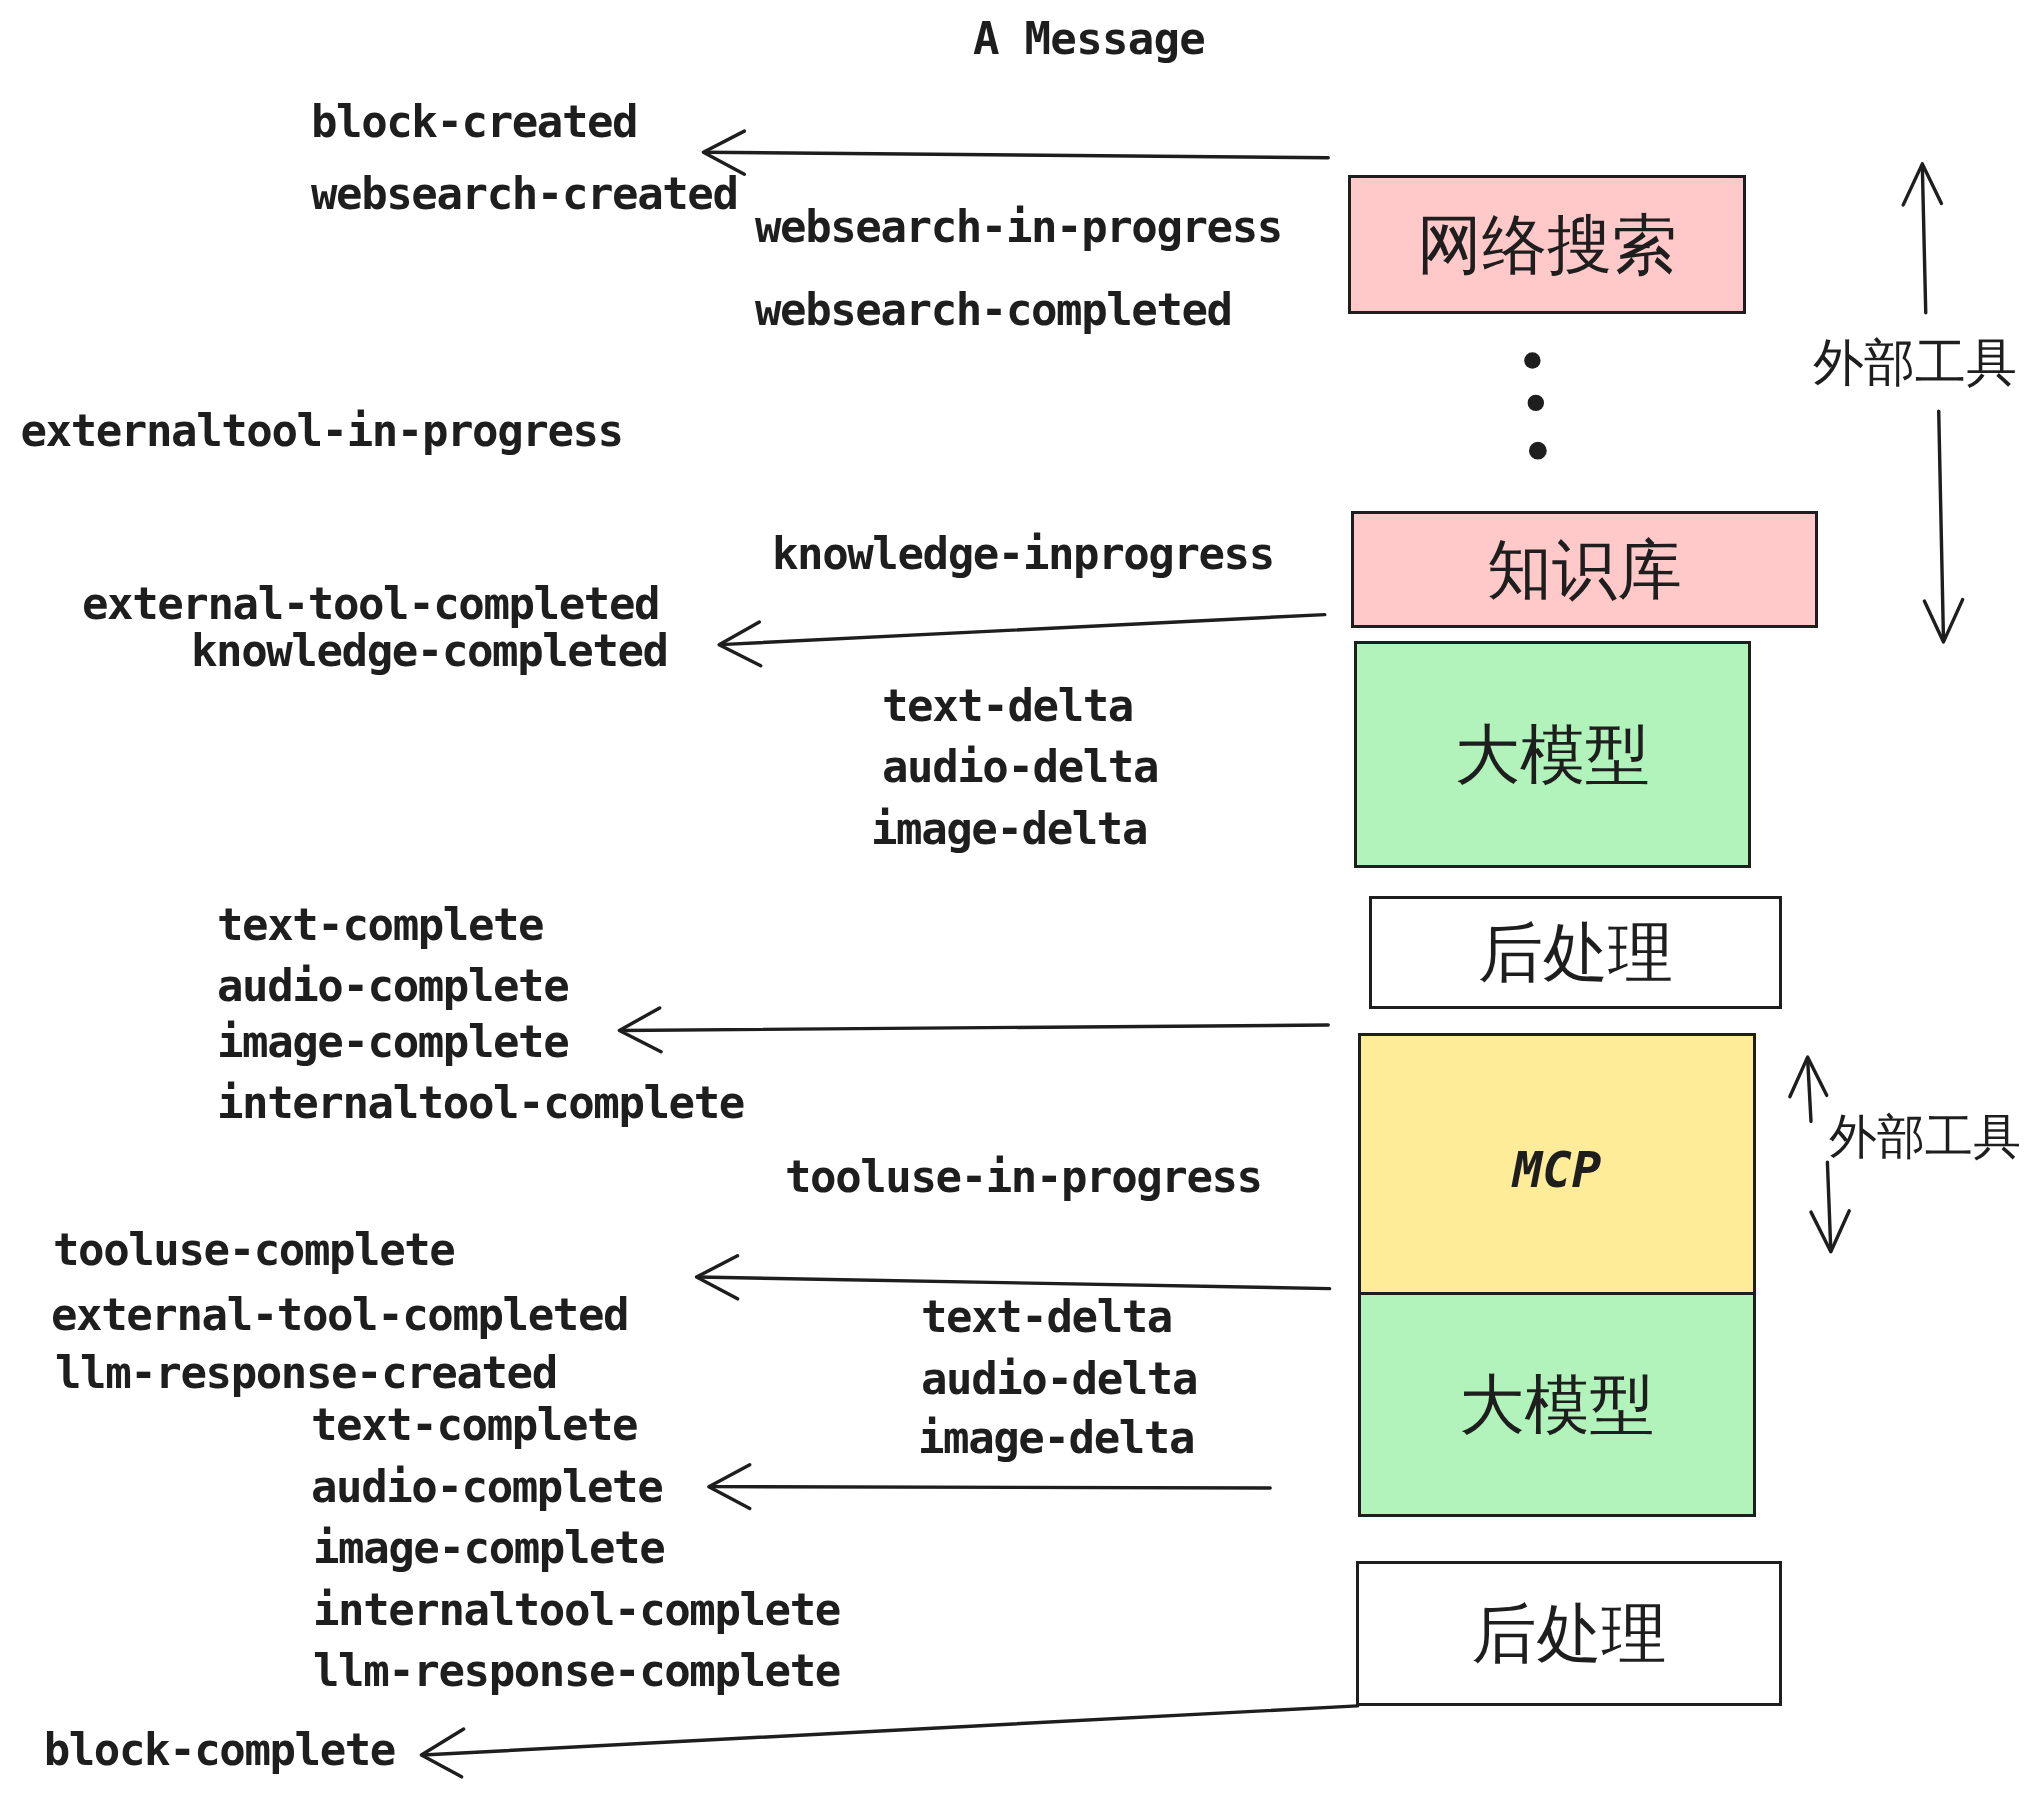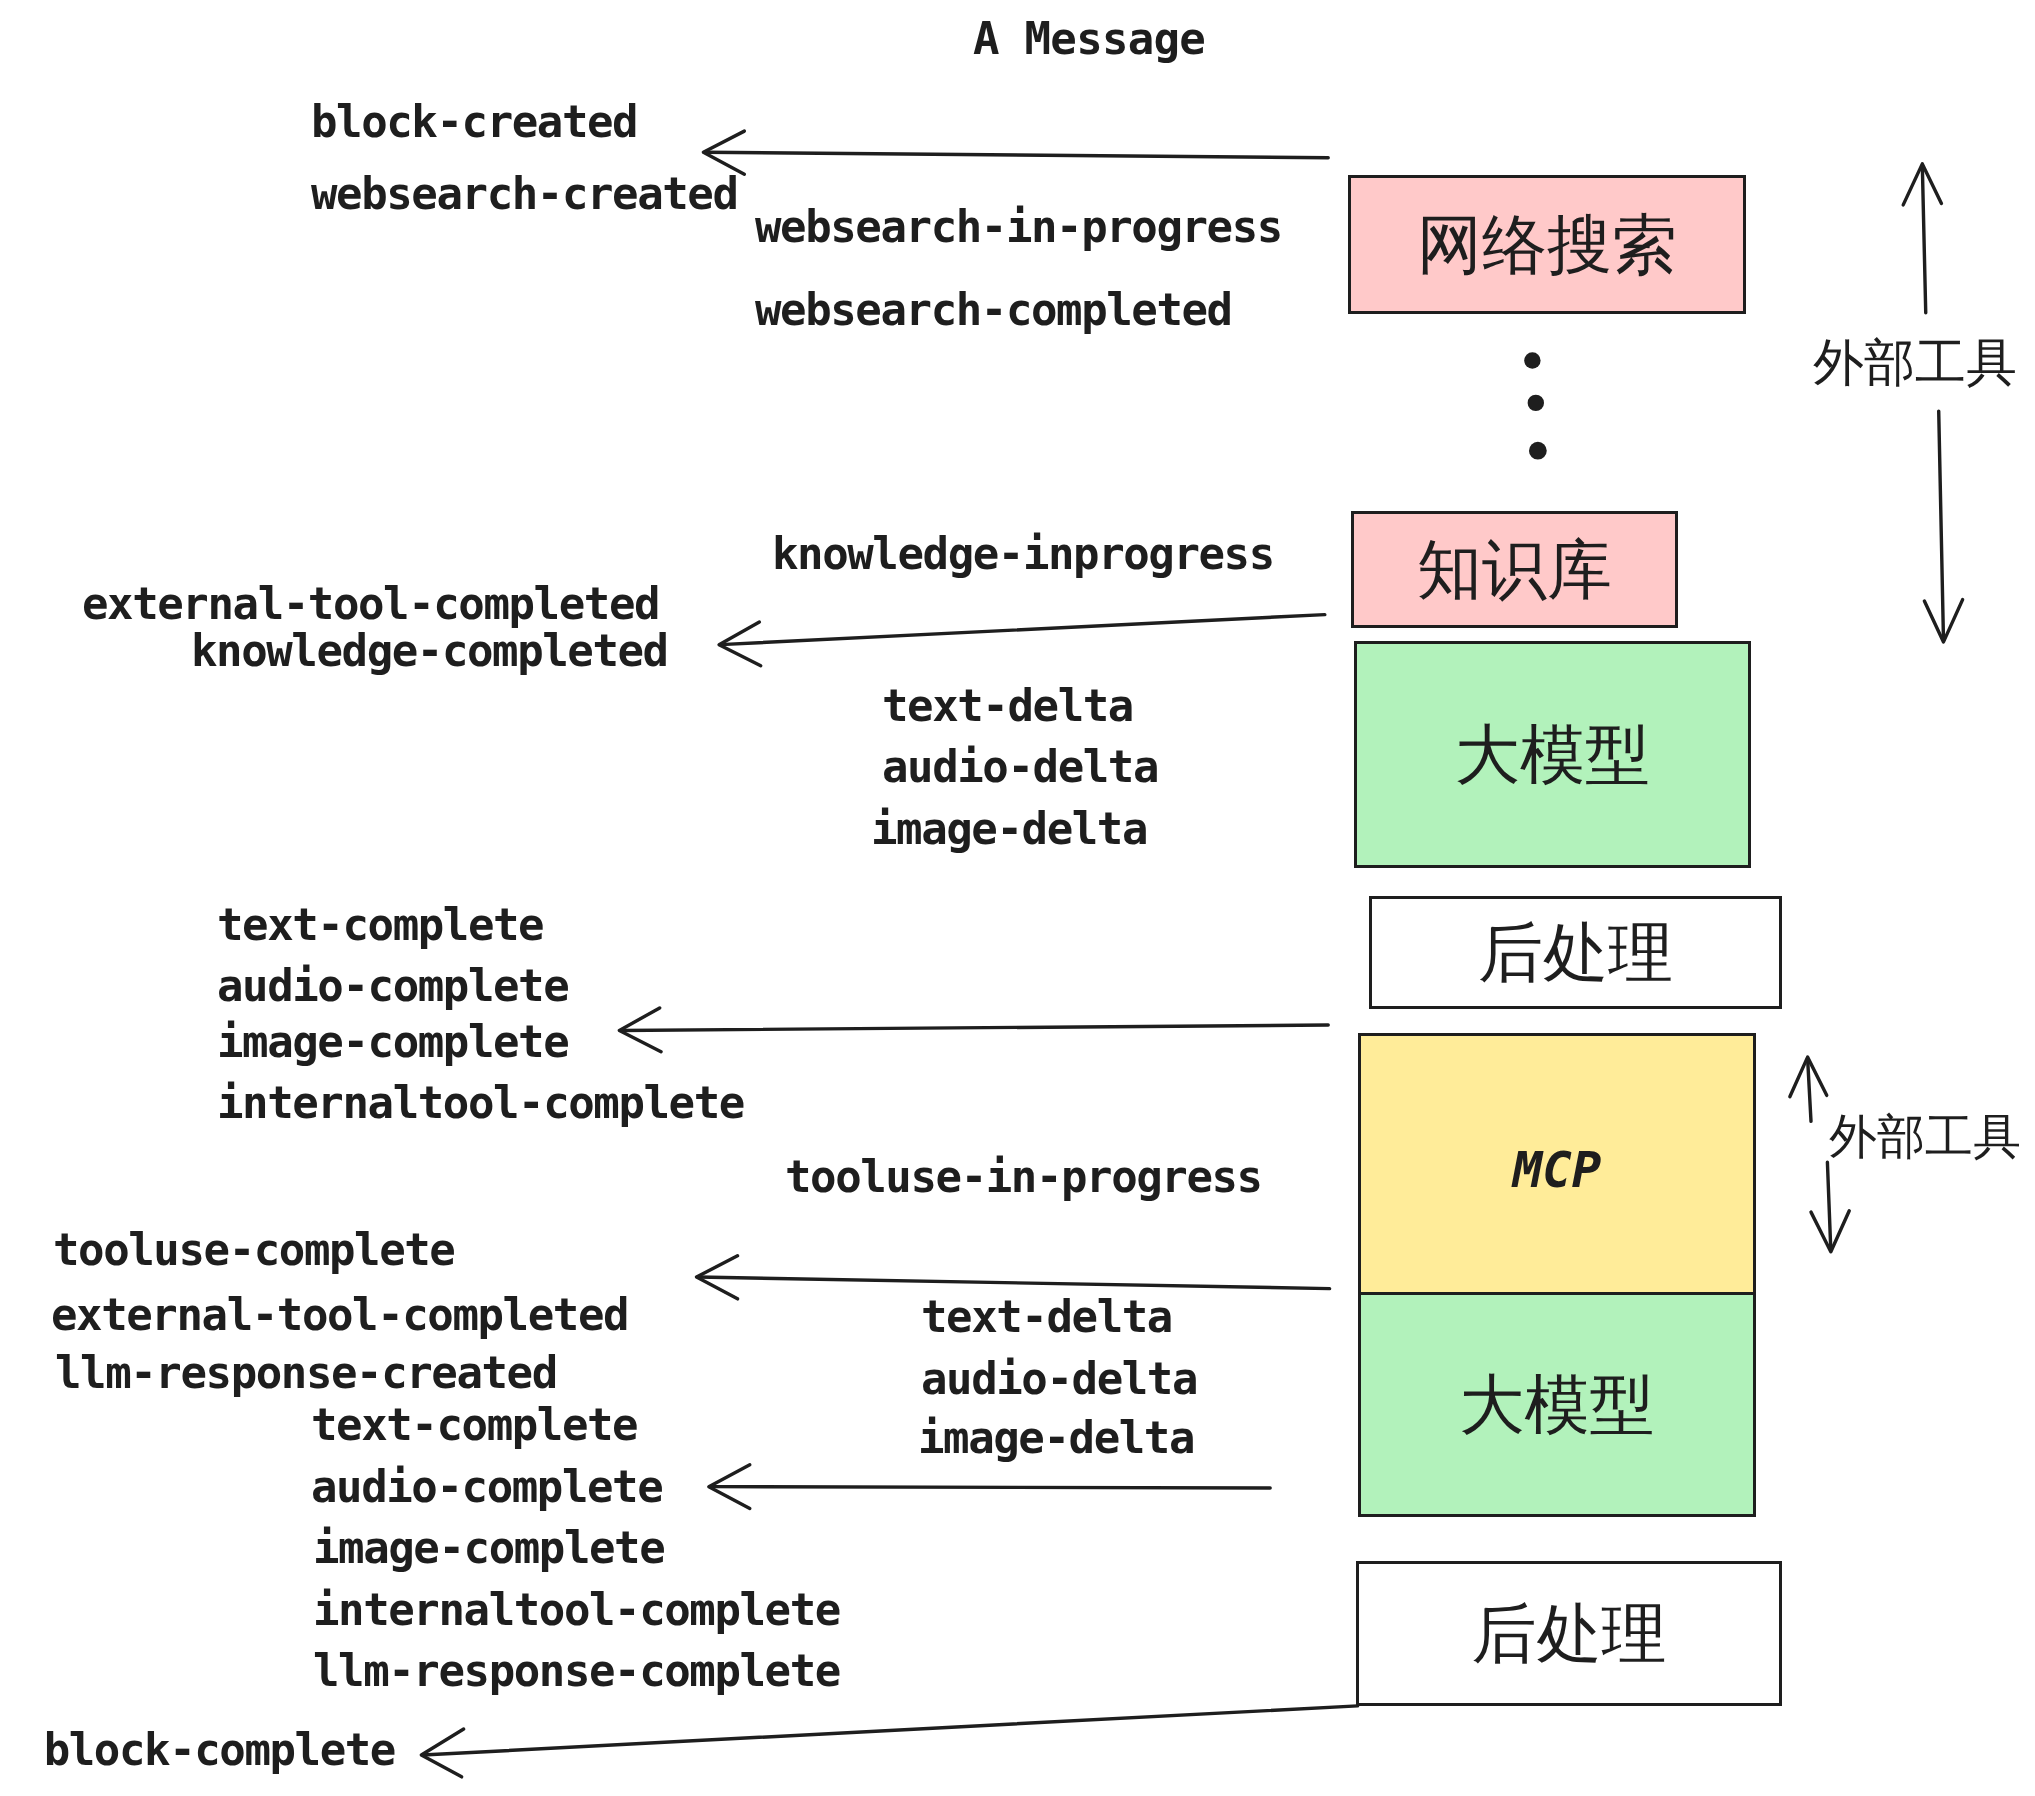--- a/index.html
+++ b/index.html
@@ -59,20 +59,21 @@
 </style>
 </head>
 <body>
 
 <div class="canvas">
 
   <div class="title" style="left:973px;top:15px;">A Message</div>
 
   <div class="ev" style="left:311px;top:99px;">block-created</div>
   <div class="ev" style="left:311px;top:171px;">websearch-created</div>
+  <div class="ev" style="left:20.5px;top:408px;">externaltool-in-progress</div>
   <div class="ev" style="left:82px;top:581px;">external-tool-completed</div>
   <div class="ev" style="left:191px;top:628px;text-align:center;">knowledge-completed</div>
   <div class="ev" style="left:217px;top:902px;">text-complete</div>
   <div class="ev" style="left:217px;top:963px;">audio-complete</div>
   <div class="ev" style="left:217px;top:1019px;">image-complete</div>
   <div class="ev" style="left:217px;top:1080px;">internaltool-complete</div>
   <div class="ev" style="left:53px;top:1227px;">tooluse-complete</div>
   <div class="ev" style="left:51px;top:1292px;">external-tool-completed</div>
   <div class="ev" style="left:55px;top:1350px;">llm-response-created</div>
   <div class="ev" style="left:311px;top:1402px;">text-complete</div>
@@ -89,21 +90,21 @@
   <div class="ev" style="left:882px;top:744px;">audio-delta</div>
   <div class="ev" style="left:871px;top:806px;">image-delta</div>
   <div class="ev" style="left:785px;top:1154px;">tooluse-in-progress</div>
   <div class="ev" style="left:921px;top:1294px;">text-delta</div>
   <div class="ev" style="left:921px;top:1356px;">audio-delta</div>
   <div class="ev" style="left:918px;top:1415px;">image-delta</div>
 
   <div class="box" style="left: 1348px; top: 175px; width: 398px; height: 139px; background: rgb(255, 201, 201);">
     <span class="box-label">网络搜索</span>
   </div>
-  <div class="box" style="left: 1351px; top: 511px; width: 327px; height: 117px; background: rgb(255, 201, 201);">
+  <div class="box" style="left: 1351px; top: 511px; width: 467px; height: 117px; background: rgb(255, 201, 201);">
     <span class="box-label">知识库</span>
   </div>
   <div class="box" style="left: 1354px; top: 641px; width: 397px; height: 227px; background: rgb(178, 242, 187);">
     <span class="box-label">大模型</span>
   </div>
   <div class="box" style="left: 1369px; top: 896px; width: 413px; height: 113px; background: rgb(255, 255, 255);">
     <span class="box-label">后处理</span>
   </div>
   <div class="box" style="left: 1358px; top: 1033px; width: 398px; height: 275px; background: rgb(255, 236, 153);">
     <span class="box-label mono-italic">MCP</span>

